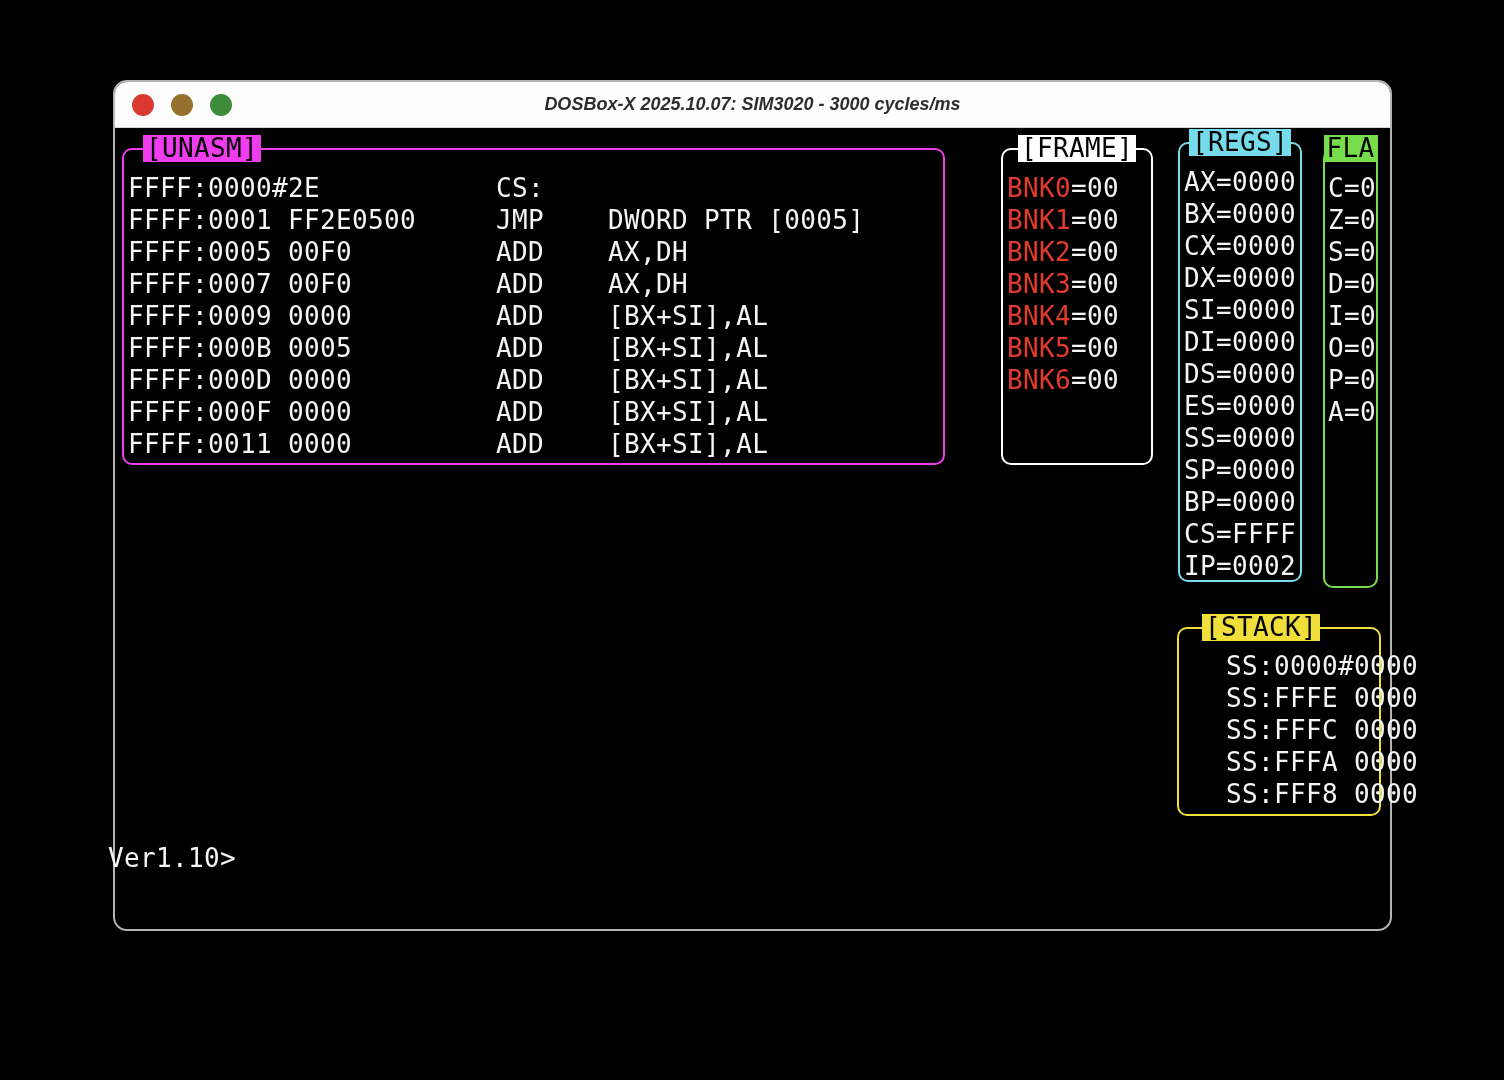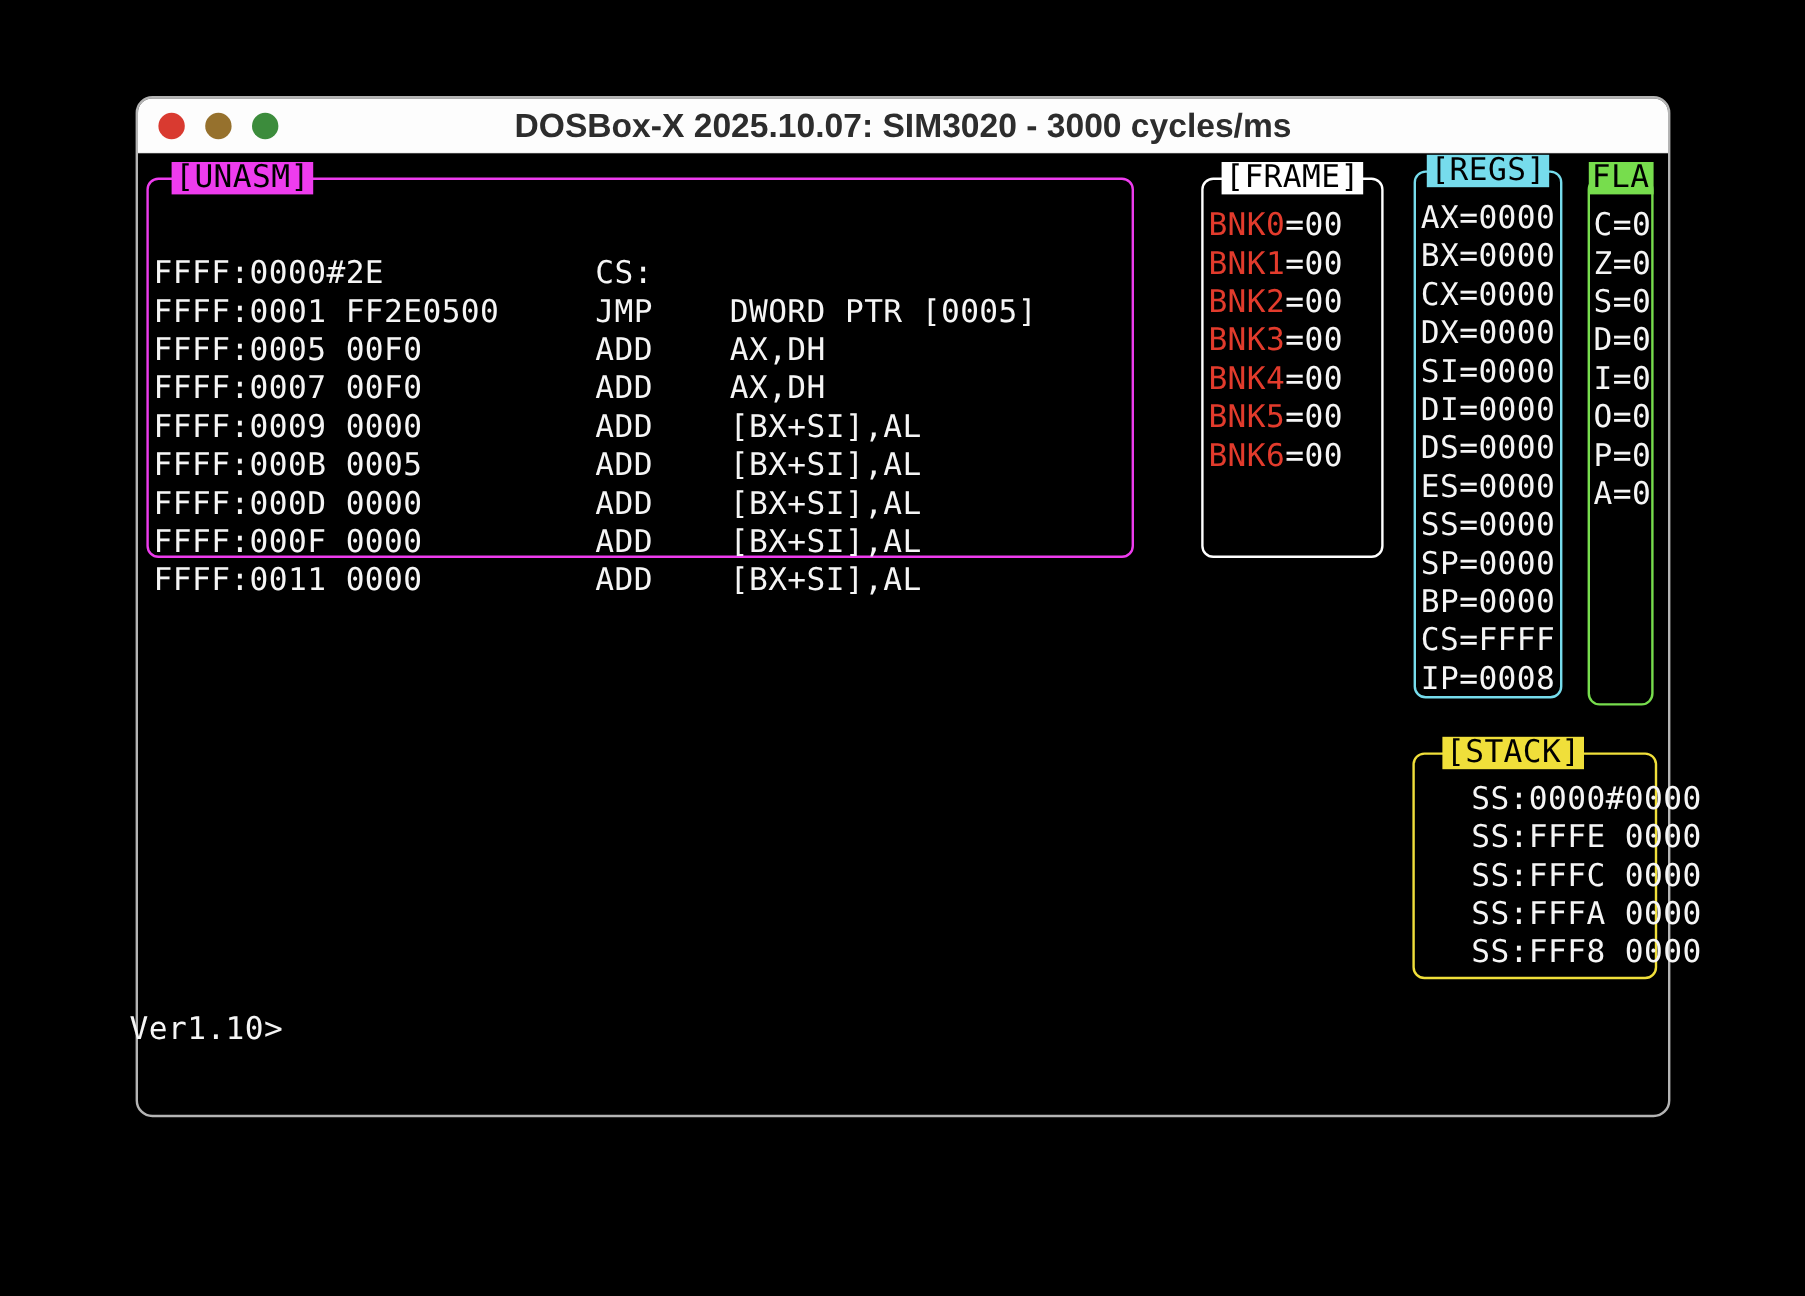--- a/index.html
+++ b/index.html
@@ -6,39 +6,39 @@
     font-family:"DejaVu Sans Mono",monospace;}
   *{box-sizing:border-box;}
 
   .window{position:absolute;left:113px;top:80px;width:1279px;height:851px;
     background:#000;border:2px solid #b4b4b4;border-radius:14px;}
 
   .titlebar{position:relative;height:46px;background:#fdfdfd;
     border-bottom:1px solid #d8d8d8;border-radius:12px 12px 0 0;
     display:flex;align-items:center;justify-content:center;}
   .title{font-family:"Liberation Sans",sans-serif;font-weight:bold;
-    font-size:28px;color:#2d2d2d;}
+    font-size:18px;color:#2d2d2d;font-style:italic;}
   .lights{position:absolute;left:17px;top:0;height:100%;
     display:flex;align-items:center;gap:17px;}
   .light{width:22px;height:22px;border-radius:50%;}
   .light.red{background:#d93a30;}
   .light.amber{background:#96712d;}
   .light.green{background:#3c8c3c;}
 
   .panel{position:absolute;border:2px solid;border-radius:10px;background:#000;}
   .panel-label{position:absolute;top:-15px;height:27px;line-height:27px;
     padding:0 3px;color:#000;font-size:26px;letter-spacing:0.35px;white-space:pre;}
   .centered-label{left:50%;transform:translateX(-50%);}
 
   .rows{padding-top:22px;font-size:26px;letter-spacing:0.35px;color:#f5f5f5;}
   .row{height:32px;line-height:32px;white-space:pre;}
 
   .unasm{left:7px;top:66px;width:823px;height:317px;border-color:#ee3cee;}
   .unasm .panel-label{background:#ee3cee;left:19px;}
-  .unasm .rows{padding-left:4px;margin-top:40px;}
+  .unasm .rows{padding-left:4px;}
 
   .frame{left:886px;top:66px;width:152px;height:317px;border-color:#ffffff;}
   .frame .panel-label{background:#ffffff;}
   .frame .rows{padding-left:4px;}
   .red-text{color:#e23b2c;}
 
   .regs{left:1063px;top:60px;width:124px;height:440px;border-color:#76dcec;}
   .regs .panel-label{background:#76dcec;}
   .regs .rows{padding-left:4px;}
 
@@ -103,21 +103,21 @@
       <div class="row">CX=0000</div>
       <div class="row">DX=0000</div>
       <div class="row">SI=0000</div>
       <div class="row">DI=0000</div>
       <div class="row">DS=0000</div>
       <div class="row">ES=0000</div>
       <div class="row">SS=0000</div>
       <div class="row">SP=0000</div>
       <div class="row">BP=0000</div>
       <div class="row">CS=FFFF</div>
-      <div class="row">IP=0008</div>
+      <div class="row">IP=0002</div>
     </div>
   </div>
 
   <div class="panel flags">
     <div class="panel-label centered-label">FLA</div>
     <div class="rows">
       <div class="row">C=0</div>
       <div class="row">Z=0</div>
       <div class="row">S=0</div>
       <div class="row">D=0</div>

